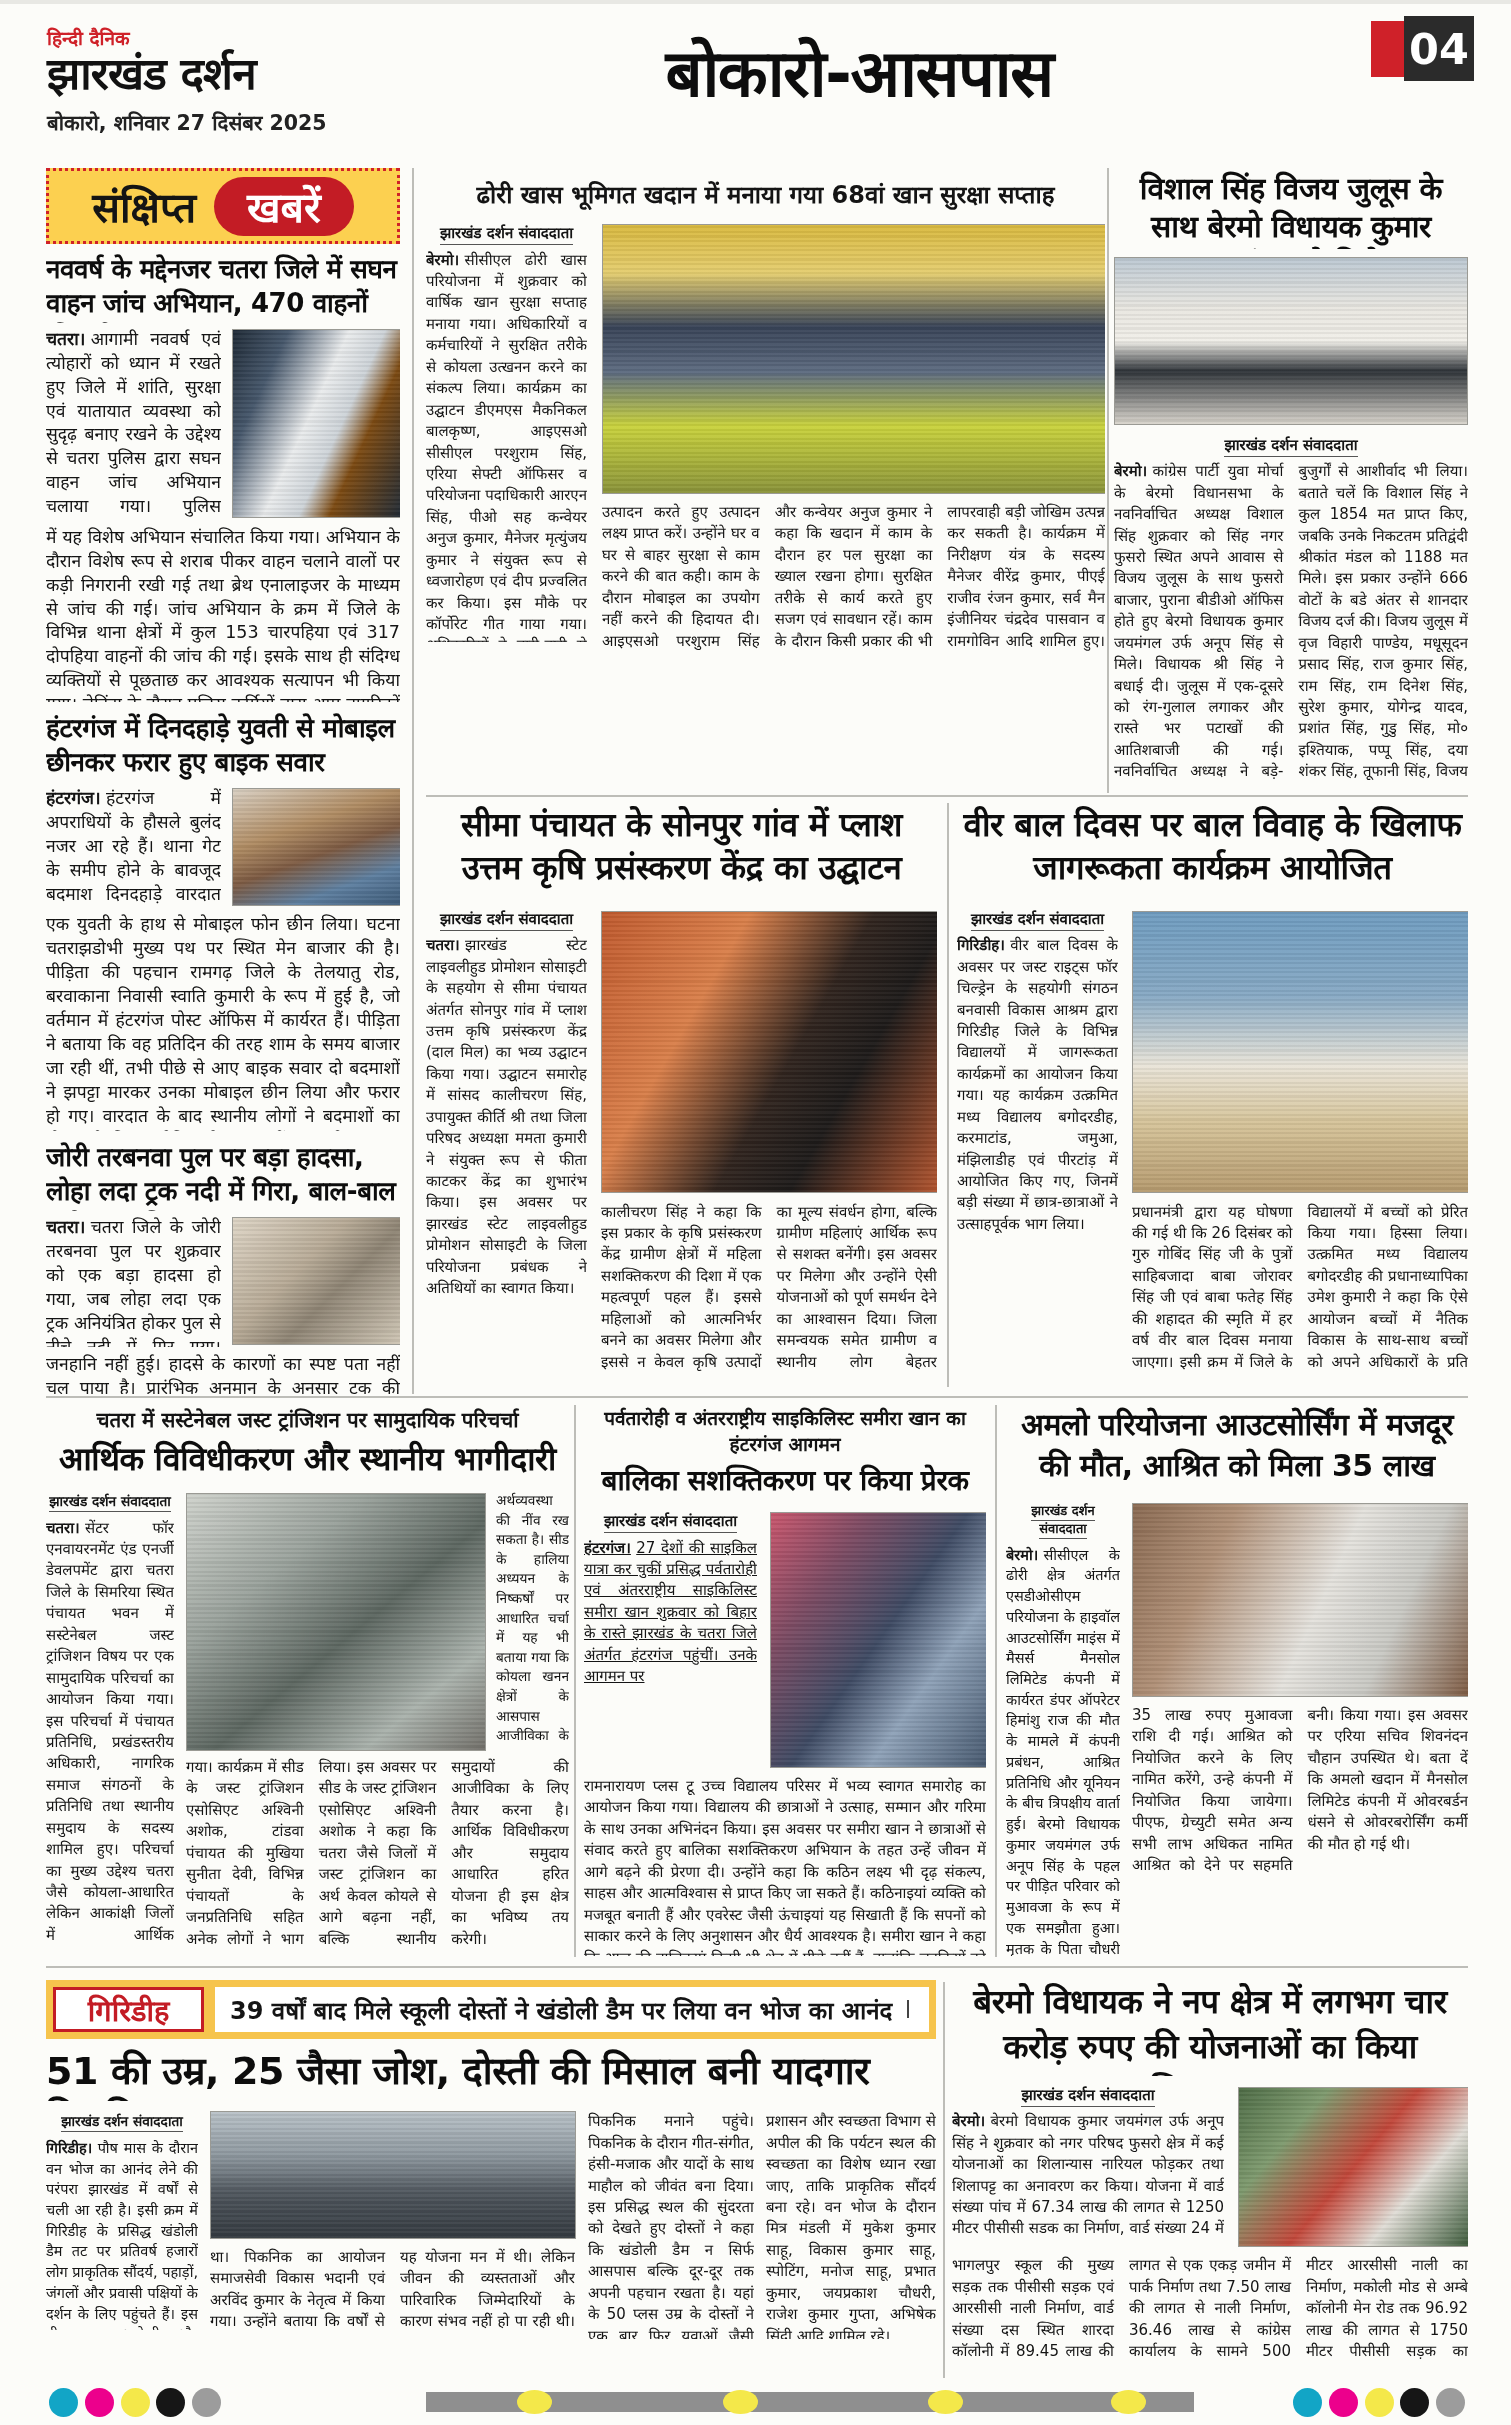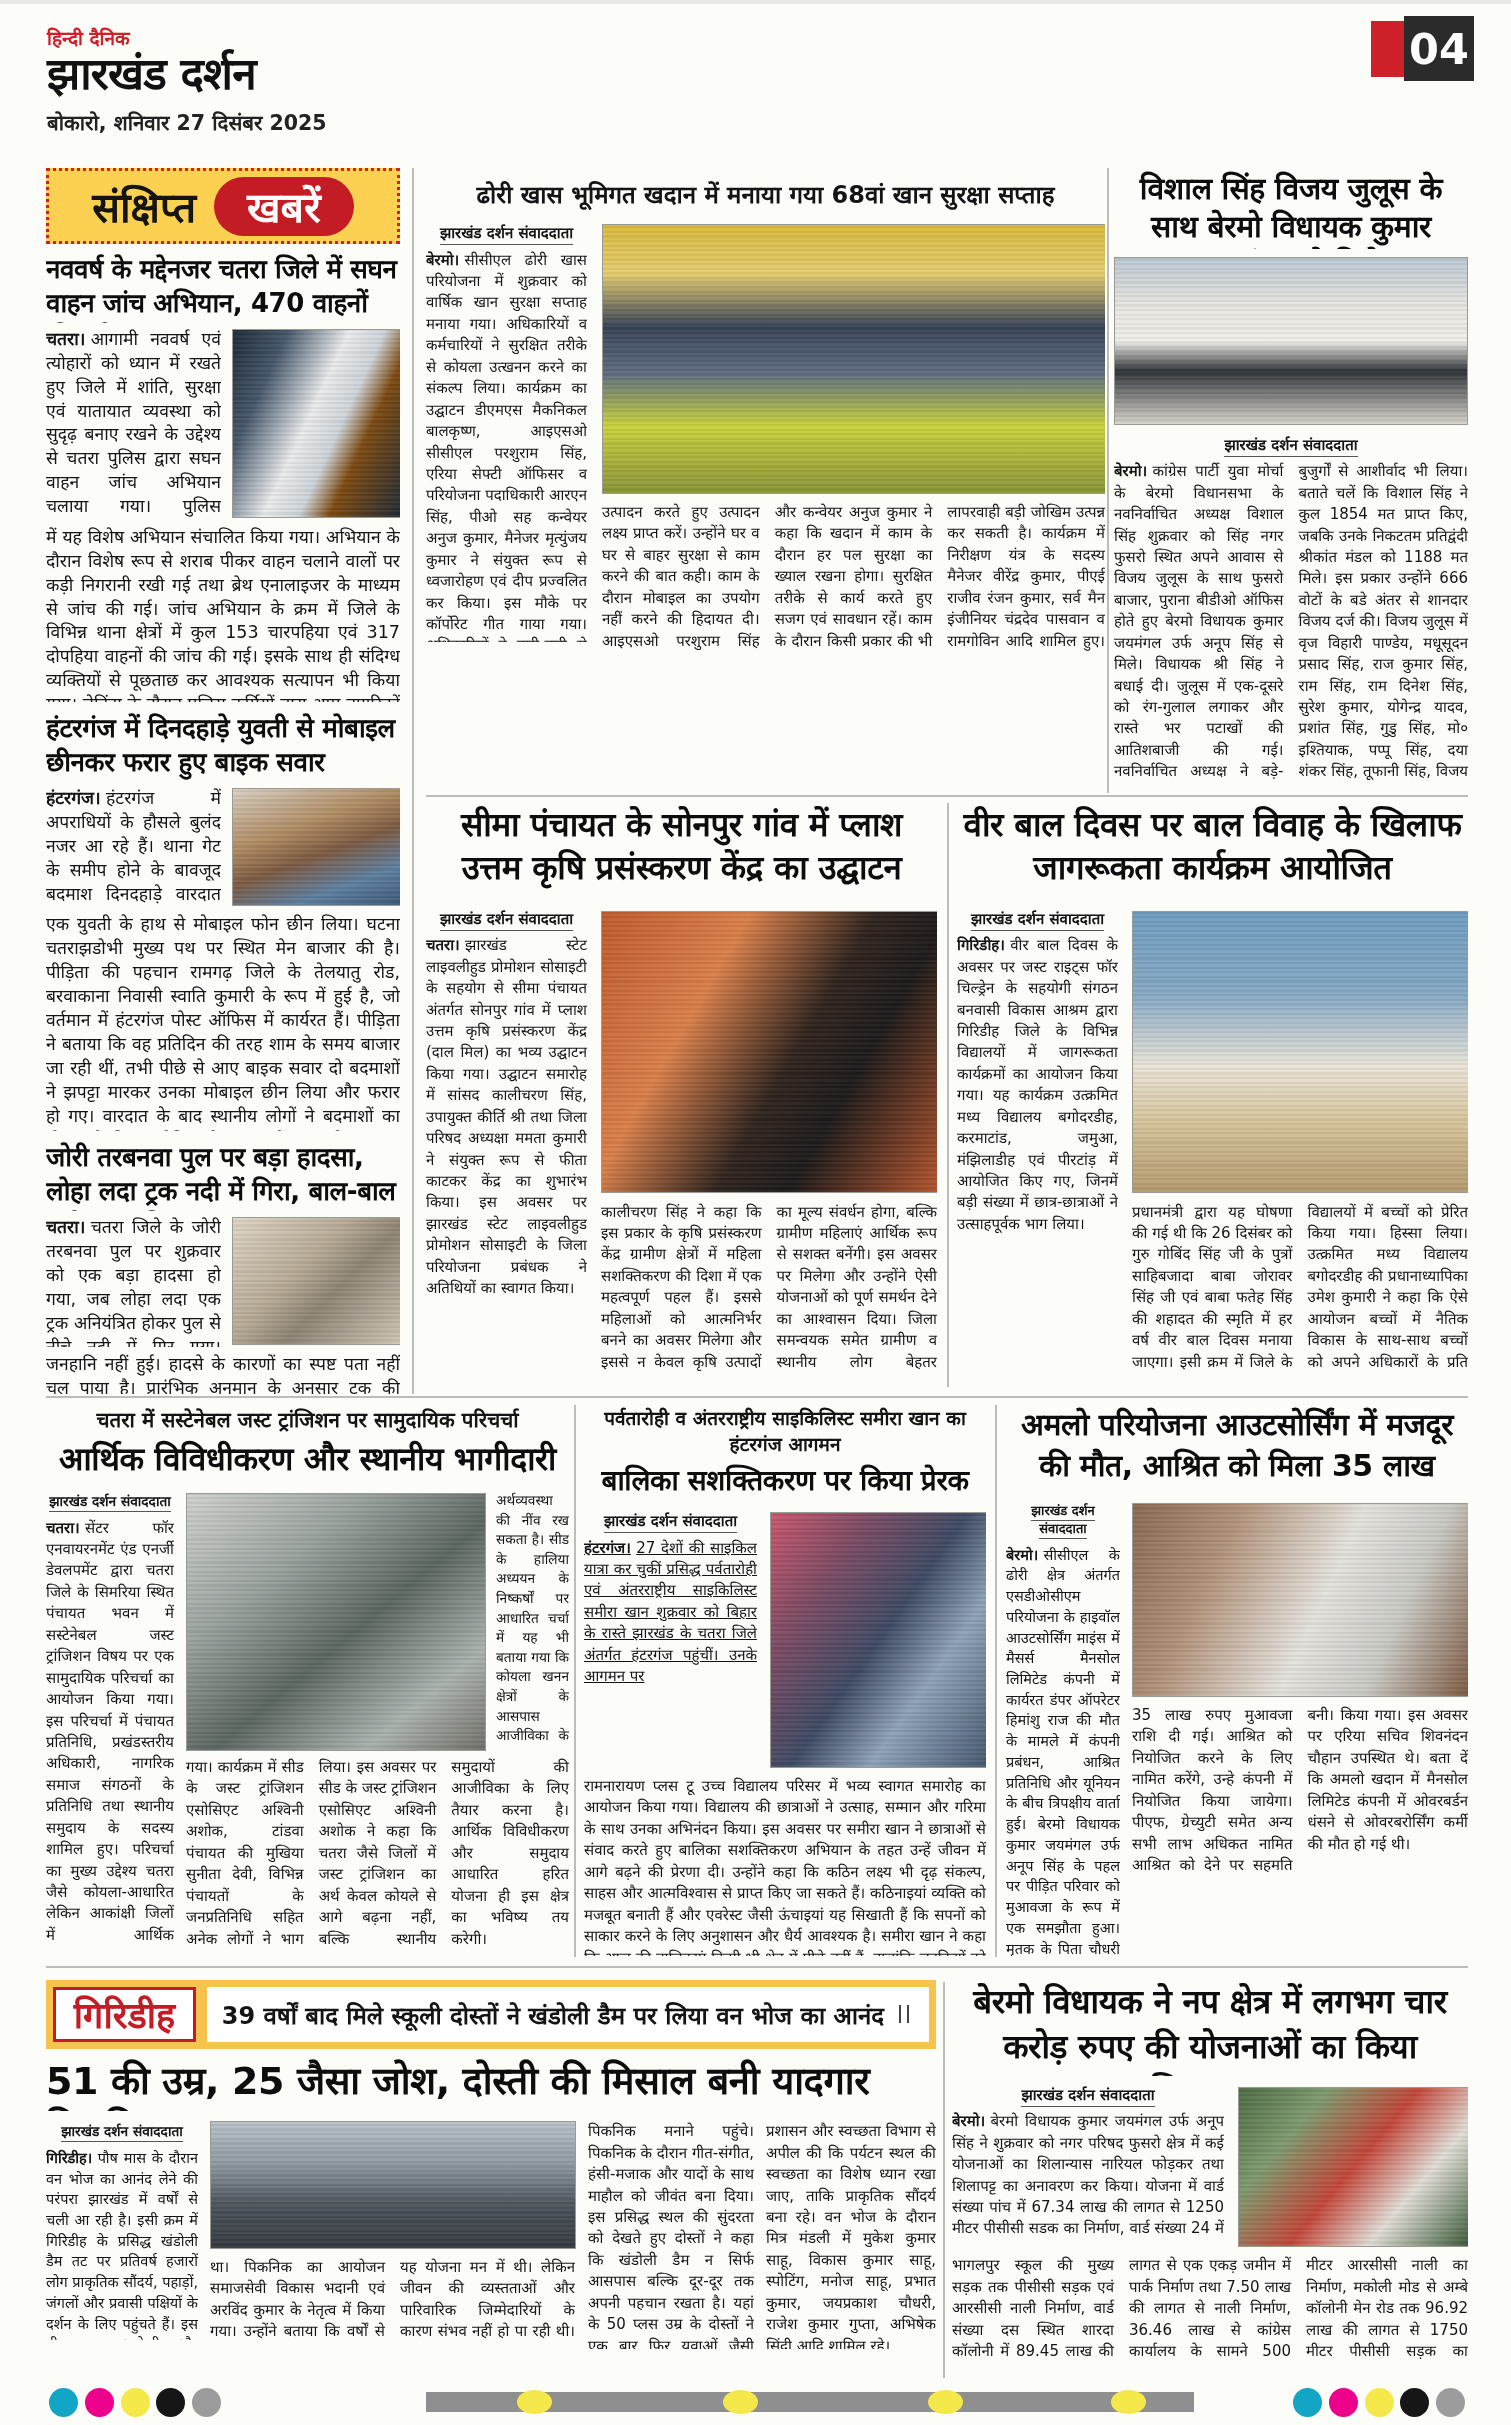--- a/index.html
+++ b/index.html
@@ -51,41 +51,42 @@
   .ph-picnic{background:linear-gradient(180deg,#b9c2c8 0%,#8d979e 35%,#4e555c 65%,#343a40 100%);}
   .ph-foundation{background:linear-gradient(130deg,#4d6b45 0%,#7e9a6e 25%,#c2473a 50%,#e0ddd6 72%,#3c5a3a 100%);}
   
   .brief-banner{background:#fcd050;border:3px dotted #cf2129;display:flex;align-items:center;
                 justify-content:center;gap:18px;}
   .brief-banner .b1{font-size:41px;font-weight:bold;color:#141414;}
   .brief-banner .pill{background:#c31c25;color:#fff;font-size:41px;font-weight:bold;
                       border-radius:46px;padding:1.5px 33px;}
   
   .pk-row{display:flex;align-items:stretch;gap:10.6px;background:#f6c44d;padding:6.8px;}
-  .pk-label{background:#fff;border:3px solid #c31c25;color:#c31c25;font-size:36px;font-weight:bold;
-            display:flex;align-items:center;justify-content:center;padding:0 18px;}
+  .pk-label{background:#fff;border:3px solid #c31c25;color:#c31c25;font-size:29px;font-weight:bold;
+            display:flex;align-items:center;justify-content:center;padding:0 32px;}
   .pk-kicker{background:#fff;flex:1;display:flex;align-items:center;gap:15px;padding:0 15px;
              font-size:24px;font-weight:bold;}
   .pk-dash{flex:1;height:18px;background:repeating-linear-gradient(90deg,#444 0 2.3px,transparent 2.3px 7.6px);}
   
   .regdot{width:29px;height:29px;border-radius:50%;display:inline-block;margin-right:6.8px;}
   .regbar{position:absolute;height:20px;background:#8f8f8f;}
   .regbar i{position:absolute;top:-2.3px;width:35px;height:24px;border-radius:50%;background:#f4e84a;}
 </style>
 </head>
 <body>
 
 <div class="page">
 
   <div class="abs" style="left:47px;top:21px;width:357px;">
     <div class="tagline">हिन्दी दैनिक</div>
     <div class="mast-title">झारखंड दर्शन</div>
     <div class="edition">बोकारो, शनिवार 27 दिसंबर 2025</div>
   </div>
 
+  <div class="abs page-title" style="left:456px;top:23px;width:806px;">बोकारो-आसपास</div>
 
   <div class="abs pn-wrap" style="right:37px;top:12px;">
     <div class="pn-red"></div>
     <div class="pn-box">04</div>
   </div>
 
 
   <div class="vline" style="left:412px;top:164px;height:1226px;"></div>
   <div class="vline" style="left:1107px;top:164px;height:625px;"></div>
   <div class="hline" style="left:426px;top:791px;width:1042px;"></div>

